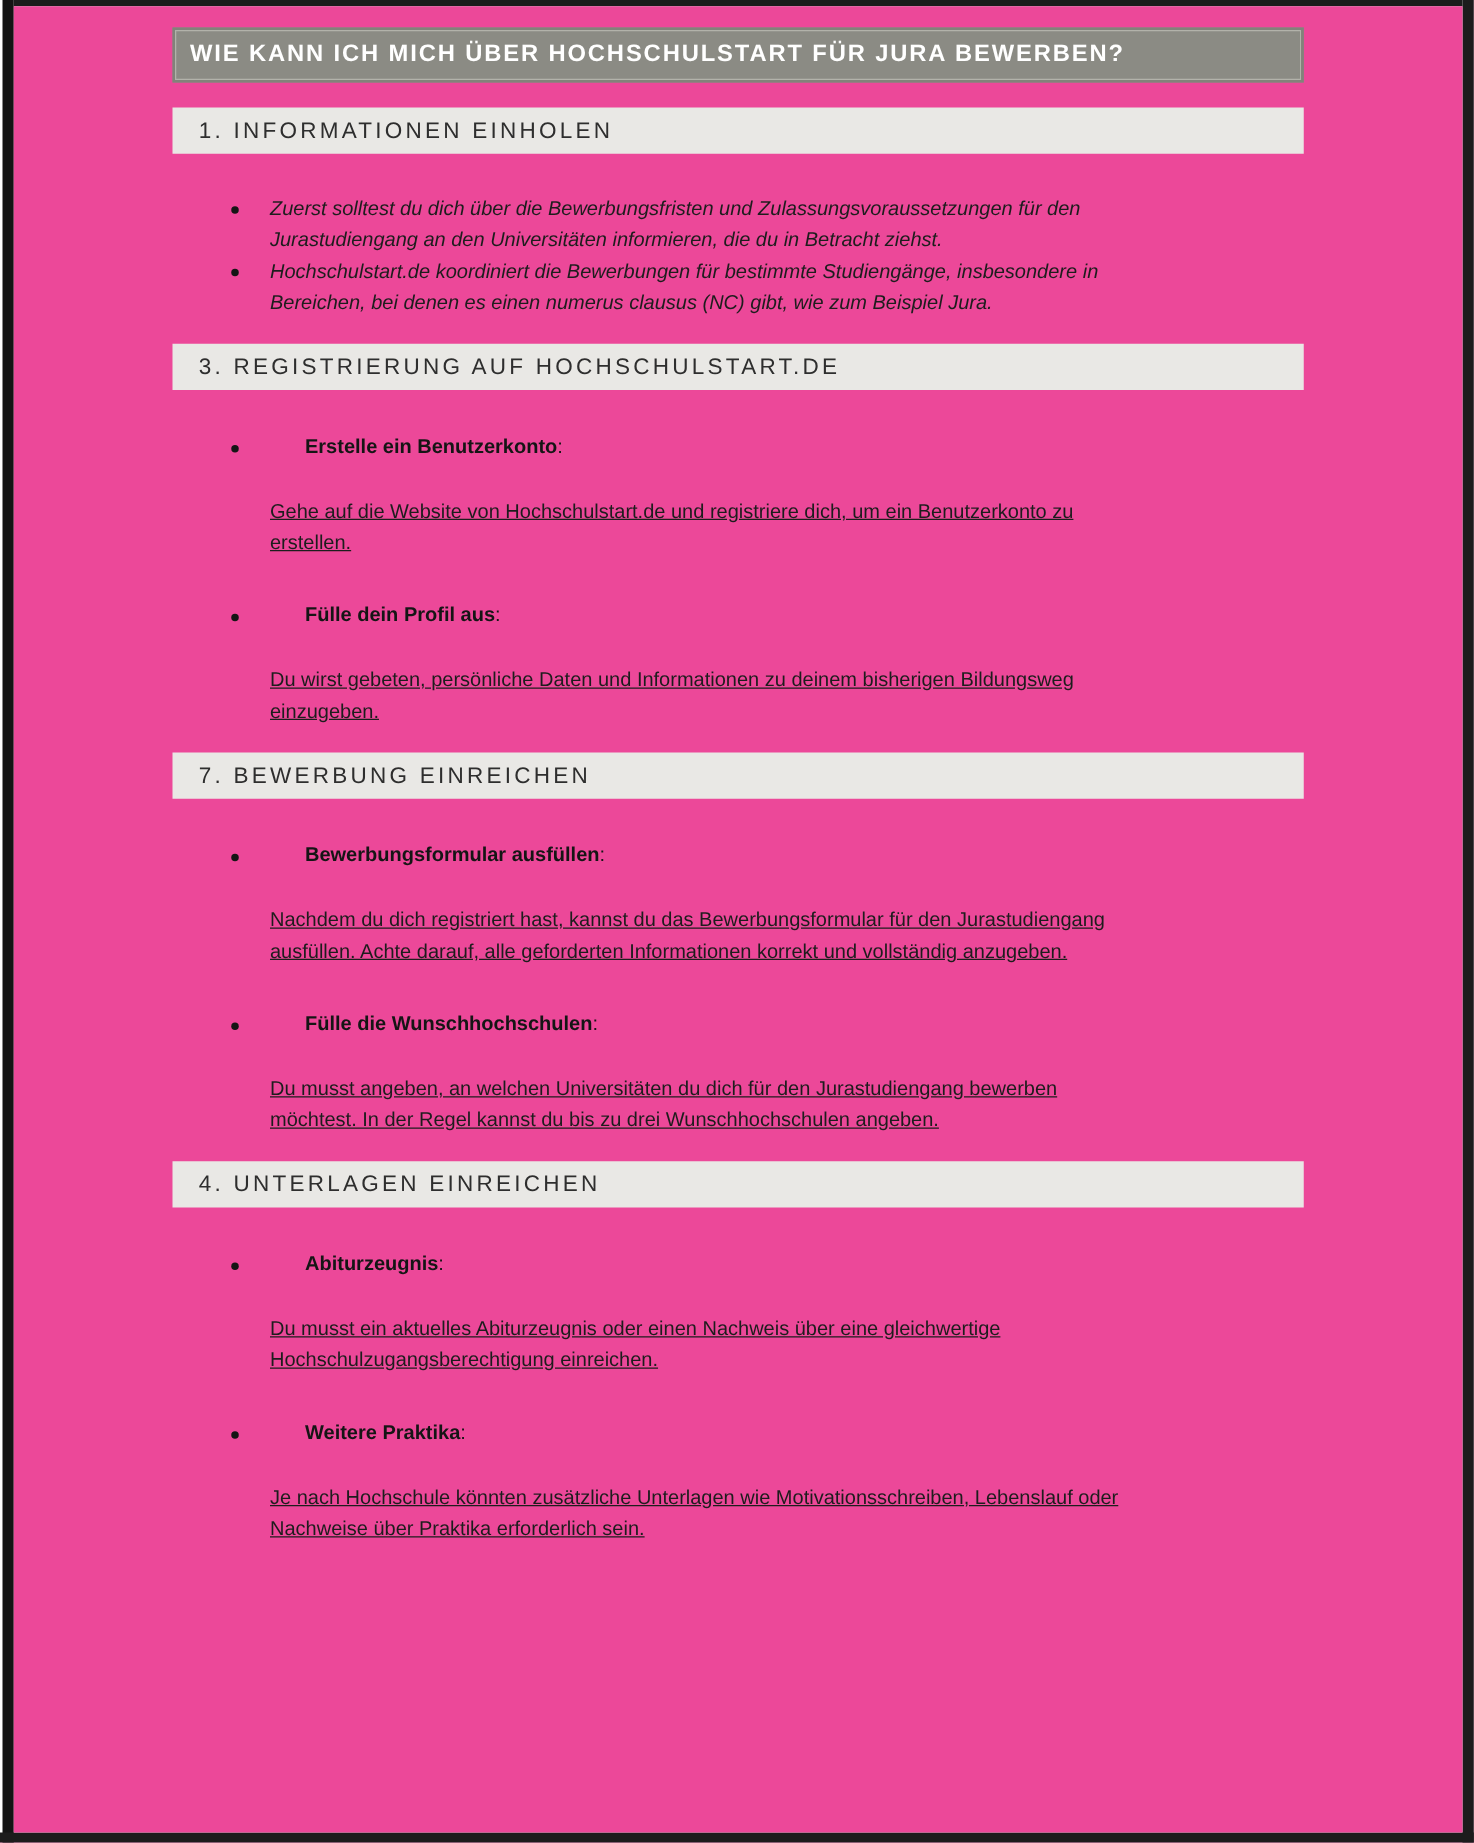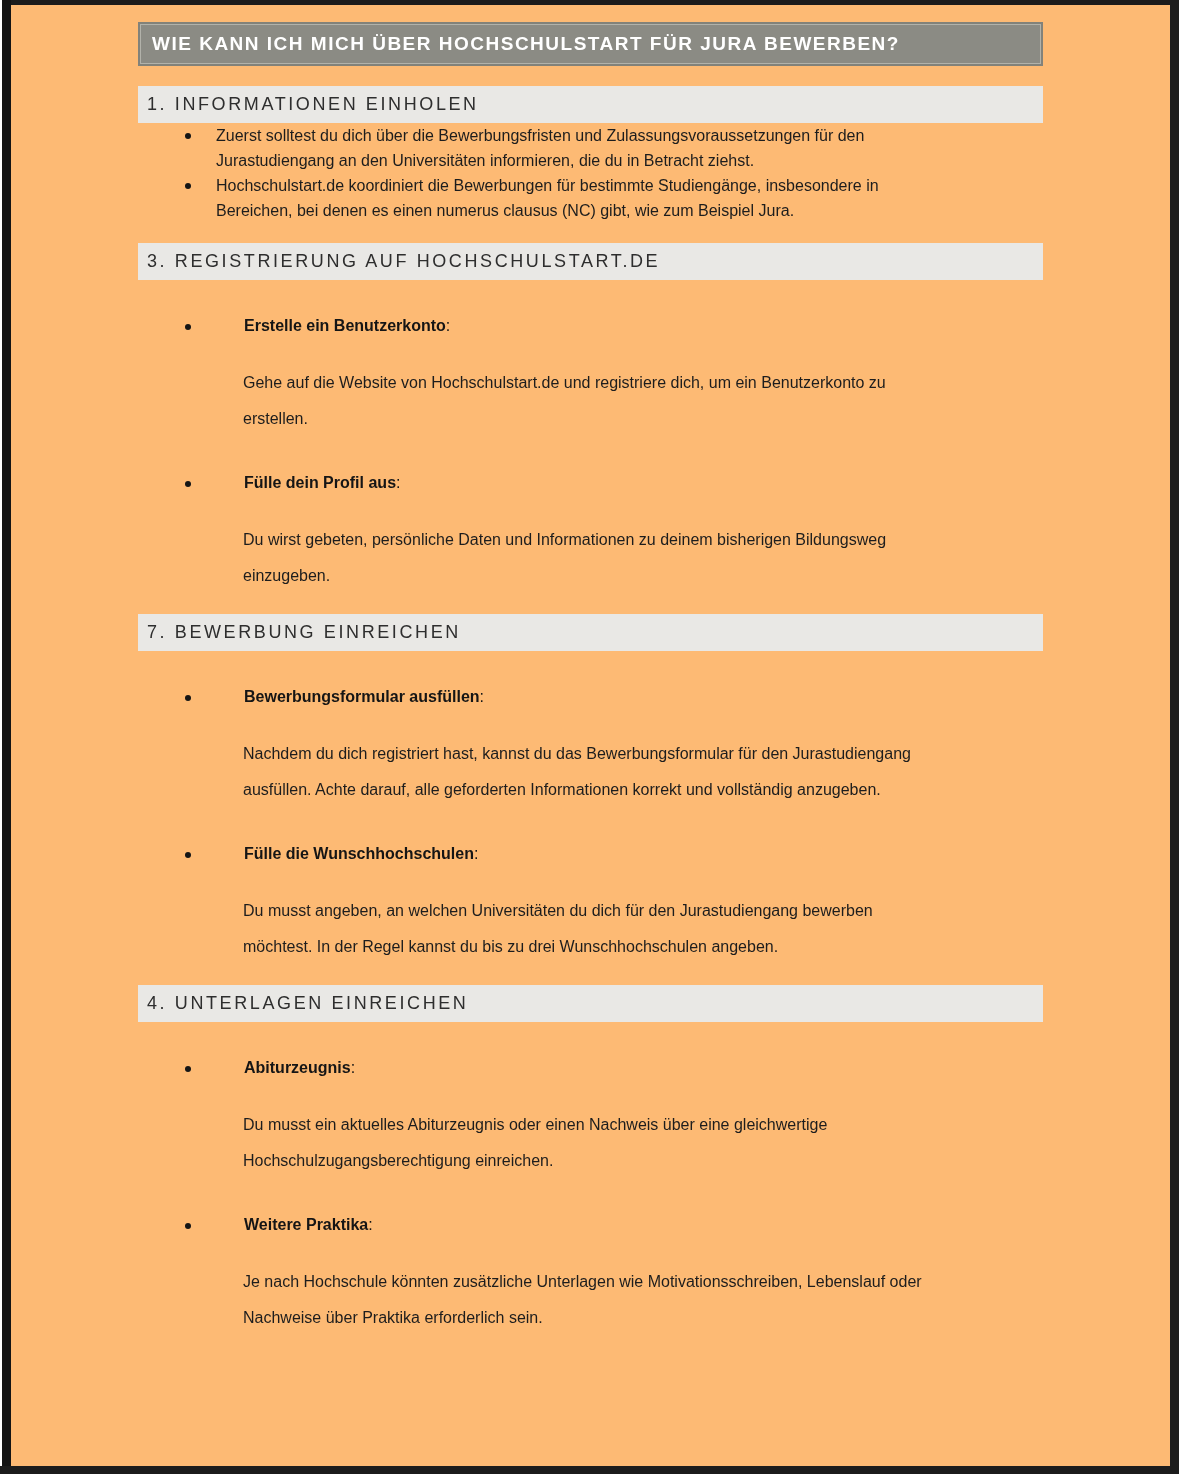--- a/index.html
+++ b/index.html
@@ -15,21 +15,21 @@
   .strip-left   { left: 2px;    top: 0;      width: 9px;    height: 1474px; background: #141414; }
   .strip-top    { left: 11px;   top: 0;      width: 1159px; height: 5px;    background: #1c1c1c; }
   .strip-right  { left: 1170px; top: 0;      width: 9px;    height: 1474px; background: #1c1c1c; }
   .strip-bottom { left: 0;      top: 1466px; width: 1179px; height: 8px;    background: #1c1c1c; }
 
   
   .page {
     position: absolute;
     left: 11px; top: 5px;
     width: 1159px; height: 1461px;
-    background: #fdba74;
+    background: #ec4899;
   }
   .content {
     margin: 0 127px;
     padding-top: 17px;
   }
 
   
   .title-bar {
     height: 44px;
     box-sizing: border-box;
@@ -48,30 +48,30 @@
     white-space: nowrap;
   }
 
   
   .section-heading {
     margin-top: 20px;
     height: 37px;
     background: #e9e8e5;
     display: flex;
     align-items: center;
-    padding-left: 9px;
+    padding-left: 21px;
     font-size: 18px;
     letter-spacing: 2.6px;
     color: #2e2e2e;
     white-space: nowrap;
   }
   .section-heading:first-of-type { margin-top: 20px; }
 
   
-  .bullet-list { margin-bottom: 5px; }
+  .bullet-list { margin-top: 32px; margin-bottom: 5px; font-style: italic; }
   .bullet {
     position: relative;
     padding-left: 78px;
     font-size: 16px;
     line-height: 25px;
     color: #1d1d1d;
   }
   .bullet::before,
   .item-label::before {
     content: "";
@@ -90,25 +90,26 @@
     margin-top: 34px;
     padding-left: 78px;
     font-size: 16px;
     line-height: 24px;
     color: #151515;
   }
   .item-label .term-strong { font-weight: bold; margin-left: 28px; }
   .item-label .term-colon { font-weight: normal; }
   .item-body {
     margin-top: 27px;
-    margin-left: 105px;
+    margin-left: 78px;
     width: 800px;
     font-size: 16px;
-    line-height: 36px;
+    line-height: 25px;
     color: #1d1d1d;
+    text-decoration: underline;
   }
 
   
   .footer {
     position: absolute;
     left: 127px; right: 127px;
     bottom: 10px;
     display: flex;
     justify-content: space-between;
     font-size: 15.5px;

